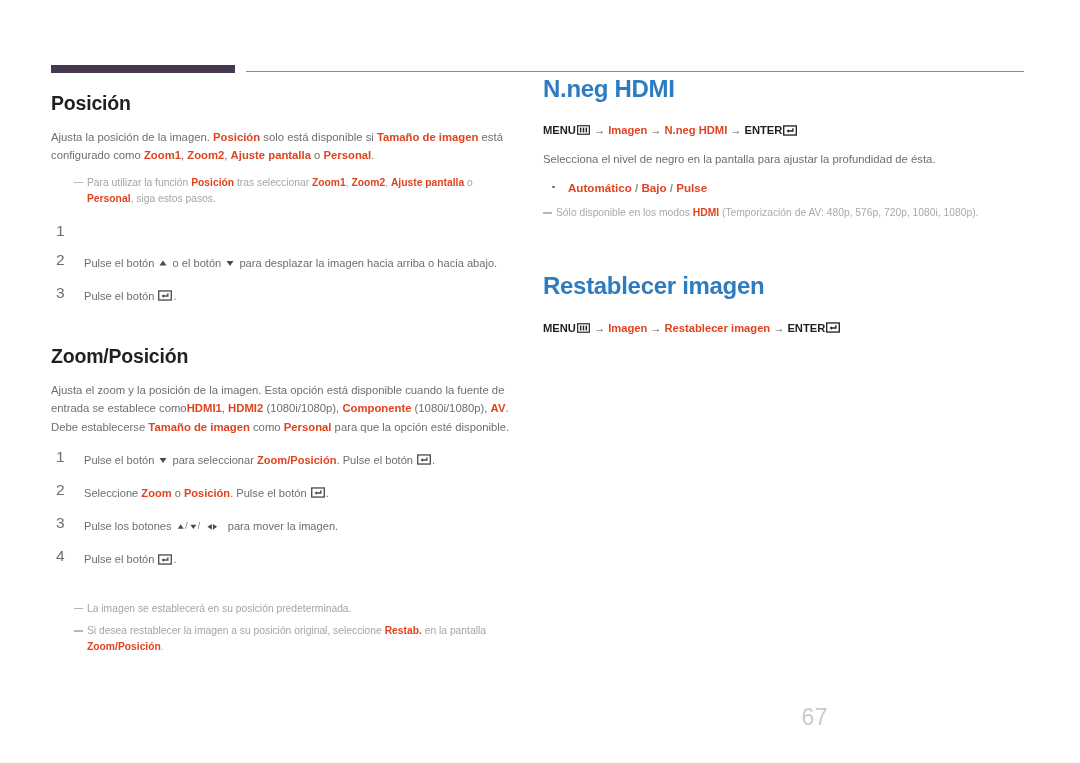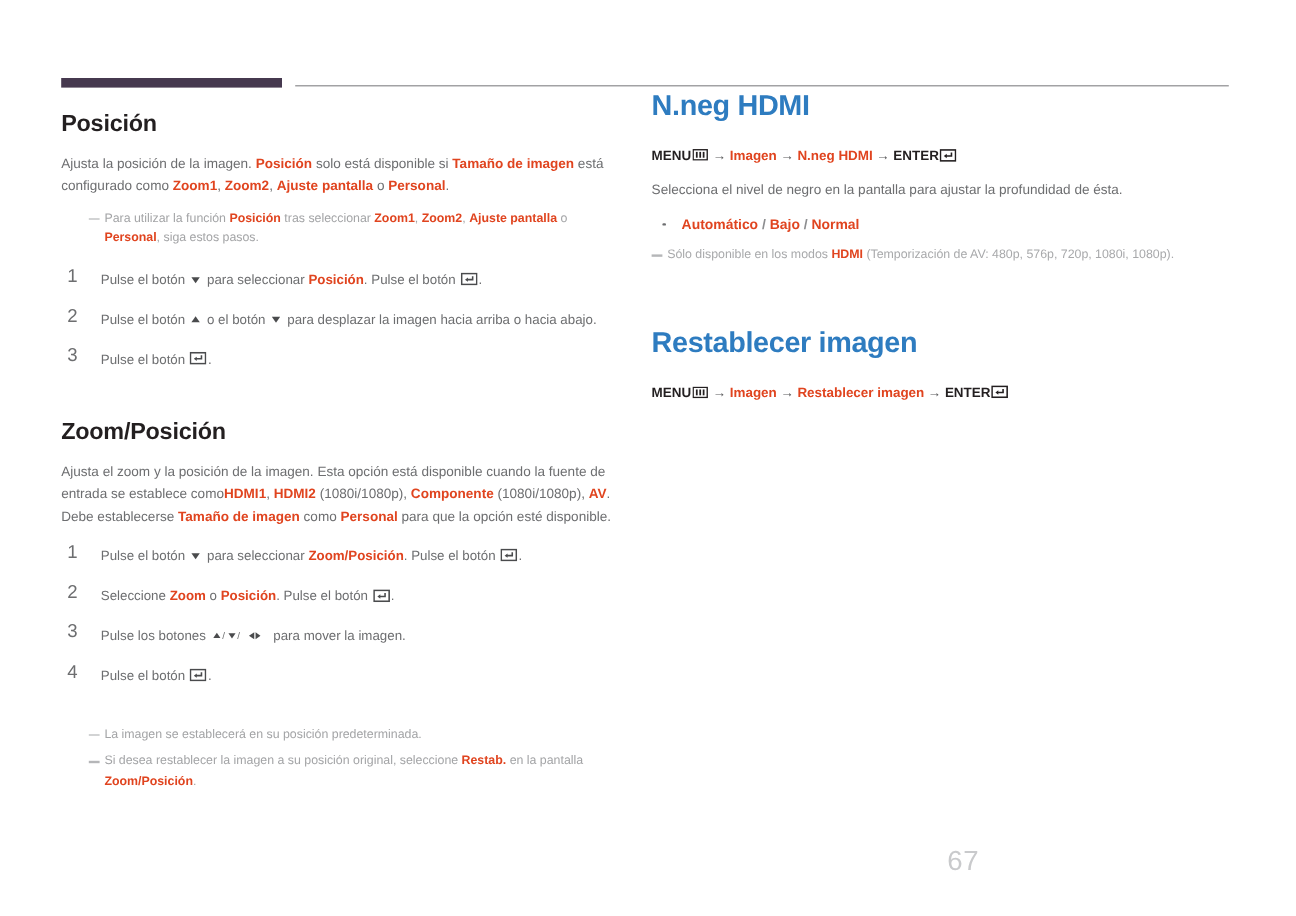--- a/index.html
+++ b/index.html
@@ -192,21 +192,21 @@
     vertical-align: -2px;
   }
   .ico-menu { width: 13px; height: 10px; margin: 0 1px 0 1px; vertical-align: -1px; }
   .ico-enter { width: 14px; height: 11px; margin: 0 1px; vertical-align: -1.5px; }
   .ico-arrow { width: 10px; height: 10px; margin: 0 1px; vertical-align: -1px; }
   .ico-arrows { width: 46px; height: 11px; margin: 0 2px; vertical-align: -2px; }
 
   
   .pageno {
     position: absolute;
-    right: 56px;
+    right: 44px;
     bottom: 32px;
     font-size: 23px;
     color: #c9cacc;
     letter-spacing: 0.5px;
   }
 </style>
 </head>
 <body>
 
 <div class="page">
@@ -221,27 +221,20 @@
     <h2 class="sec-title">Posición</h2>
 
     <p class="para"><span>Ajusta la posición de la imagen. </span><span class="ob">Posición</span><span> solo está disponible si </span><span class="ob">Tamaño de imagen</span><span> está configurado como </span><span class="ob">Zoom1</span><span>, </span><span class="ob">Zoom2</span><span>, </span><span class="ob">Ajuste pantalla</span><span> o </span><span class="ob">Personal</span><span>.</span></p>
 
     <div class="note"><span>Para utilizar la función </span><span class="ob">Posición</span><span> tras seleccionar </span><span class="ob">Zoom1</span><span>, </span><span class="ob">Zoom2</span><span>, </span><span class="ob">Ajuste pantalla</span><span> o </span><span class="ob">Personal</span><span>, siga estos pasos.</span></div>
 
     <div style="height:10px"></div>
 
     <div class="step">
       <span class="num">1</span>
-      <span class="txt"><span>Pulse el botón </span><svg class="ico ico-arrow" viewBox="0 0 10 10">
-            <polygon points="1.5,3 8.5,3 5,8" fill="#4a4b4d"></polygon>
-          </svg><span> para seleccionar </span><span class="ob">Posición</span><span>. Pulse el botón </span><svg class="ico ico-enter" viewBox="0 0 16 12">
-            <rect x="0.8" y="0.8" width="14.4" height="10.4" fill="none" stroke="#4a4b4d" stroke-width="1.5"></rect>
-            <path d="M11.3 3.3 L11.3 6.6 L6.0 6.6" fill="none" stroke="#4a4b4d" stroke-width="1.5"></path>
-            <polygon points="6.8,4.5 6.8,8.7 4.0,6.6" fill="#4a4b4d"></polygon>
-          </svg><span>.</span></span>
     </div>
 
     <div class="step">
       <span class="num">2</span>
       <span class="txt"><span>Pulse el botón </span><svg class="ico ico-arrow" viewBox="0 0 10 10">
             <polygon points="1.5,7.5 8.5,7.5 5,2.5" fill="#4a4b4d"></polygon>
           </svg><span> o el botón </span><svg class="ico ico-arrow" viewBox="0 0 10 10">
             <polygon points="1.5,3 8.5,3 5,8" fill="#4a4b4d"></polygon>
           </svg><span> para desplazar la imagen hacia arriba o hacia abajo.</span></span>
     </div>
@@ -320,21 +313,21 @@
           <rect x="7.1" y="3.0" width="1.8" height="6" fill="#231f20"></rect>
           <rect x="10.6" y="3.0" width="1.8" height="6" fill="#231f20"></rect>
         </svg><span class="arrow">→</span><span class="item">Imagen</span><span class="arrow">→</span><span class="item">N.neg HDMI</span><span class="arrow">→</span><span>ENTER</span><svg class="ico ico-enter" viewBox="0 0 16 12">
           <rect x="0.8" y="0.8" width="14.4" height="10.4" fill="none" stroke="#231f20" stroke-width="1.5"></rect>
           <path d="M11.3 3.3 L11.3 6.6 L6.0 6.6" fill="none" stroke="#231f20" stroke-width="1.5"></path>
           <polygon points="6.8,4.5 6.8,8.7 4.0,6.6" fill="#231f20"></polygon>
         </svg></div>
 
     <p class="para tight">Selecciona el nivel de negro en la pantalla para ajustar la profundidad de ésta.</p>
 
-    <div class="bullet"><span>Automático</span><span class="sep"> / </span><span>Bajo</span><span class="sep"> / </span><span>Normal</span></div>
+    <div class="bullet"><span>Automático</span><span class="sep"> / </span><span>Bajo</span><span class="sep"> / </span><span>Pulse</span></div>
 
     <div class="note-right"><span>Sólo disponible en los modos </span><span class="ob">HDMI</span><span> (Temporización de AV: 480p, 576p, 720p, 1080i, 1080p).</span></div>
 
     <h1 class="blue-title second">Restablecer imagen</h1>
 
     <div class="menupath"><span>MENU</span><svg class="ico ico-menu" viewBox="0 0 16 12">
           <rect x="0.8" y="0.8" width="14.4" height="10.4" fill="none" stroke="#231f20" stroke-width="1.4"></rect>
           <rect x="3.6" y="3.0" width="1.8" height="6" fill="#231f20"></rect>
           <rect x="7.1" y="3.0" width="1.8" height="6" fill="#231f20"></rect>
           <rect x="10.6" y="3.0" width="1.8" height="6" fill="#231f20"></rect>

